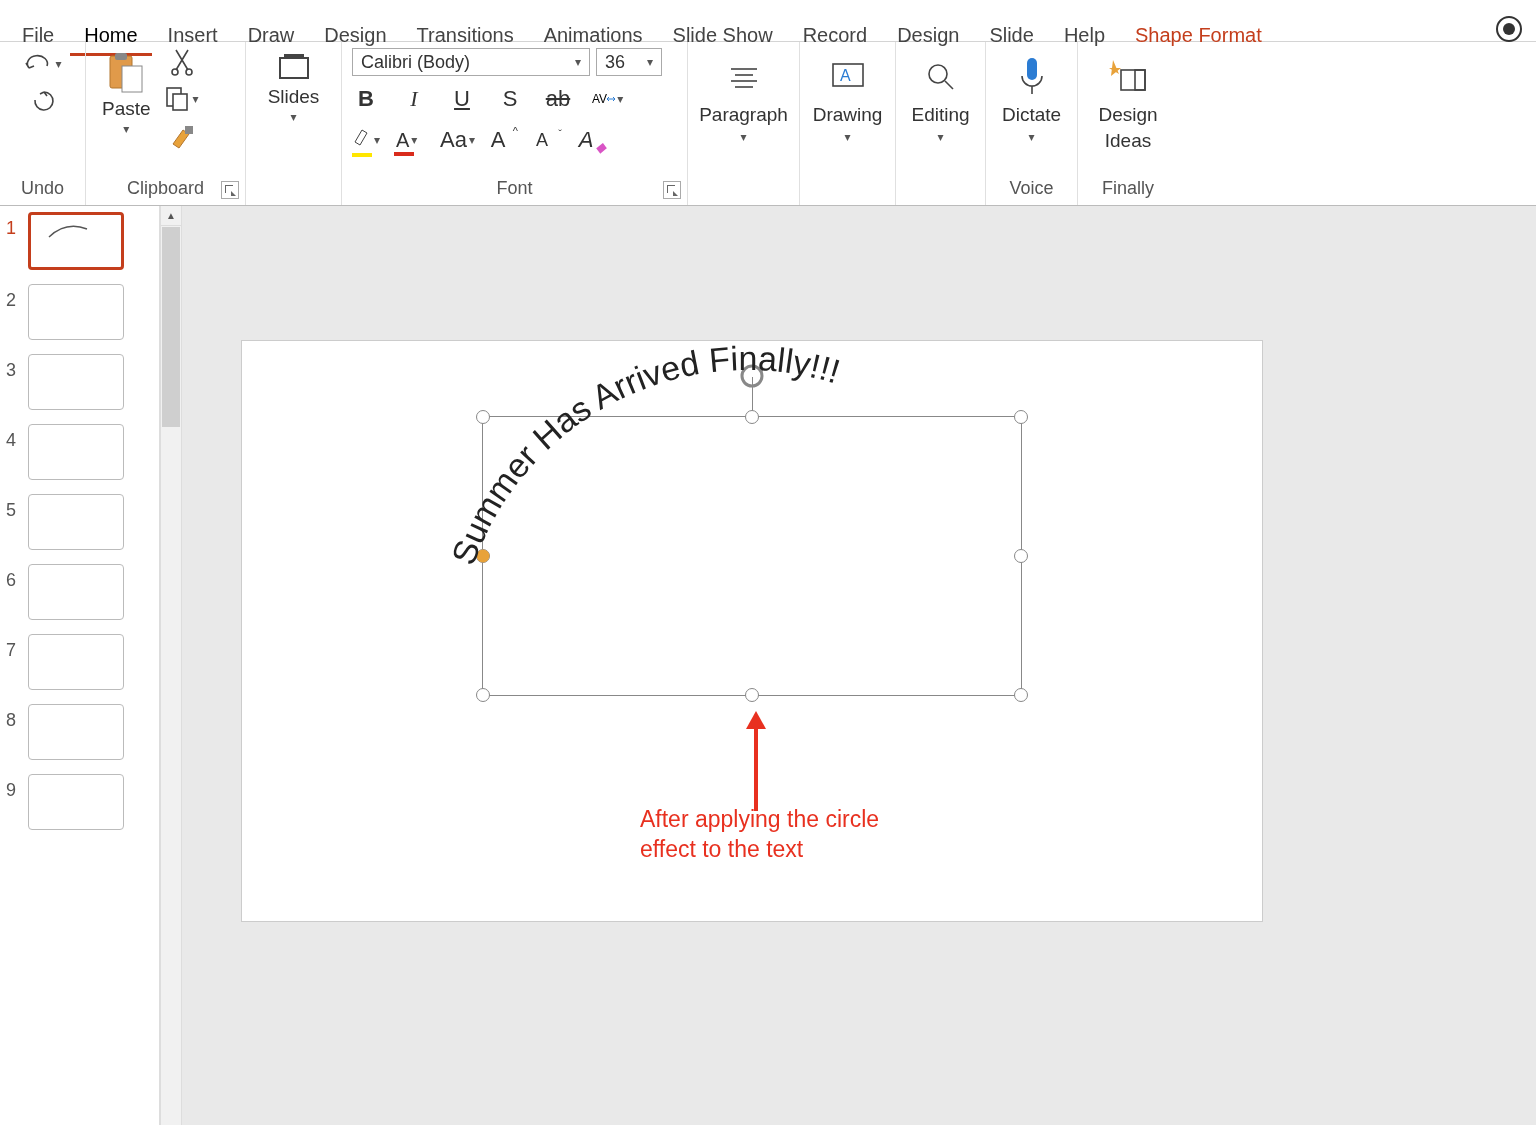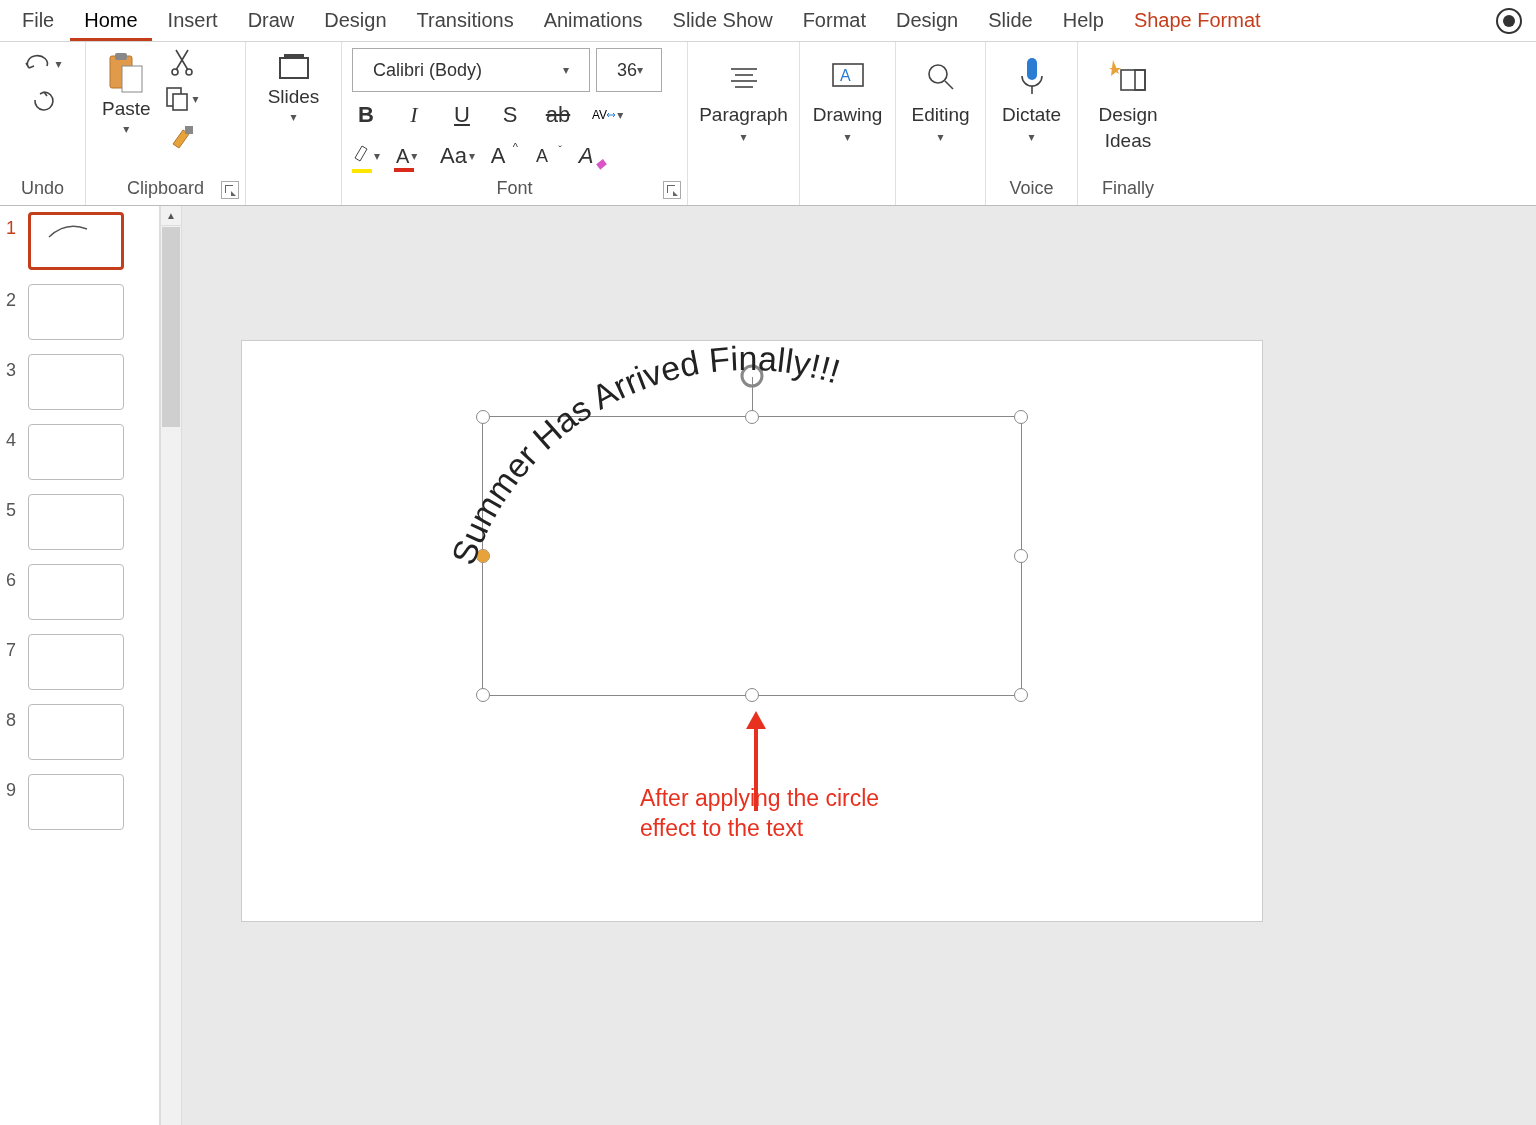--- a/index.html
+++ b/index.html
@@ -1,19 +1,19 @@
 <!DOCTYPE html>
 <html><head>
 <meta charset="utf-8">
 <style>
   * { box-sizing: border-box; margin: 0; padding: 0; font-family: "Segoe UI", Arial, sans-serif; }
   body { background: #fff; width: 1536px; height: 1125px; overflow: hidden; font-size: 14px; color: #333; }
 
   
-  .tabs { display: flex; align-items: center; height: 42px; border-bottom: 1px solid #d4d4d4; padding: 16px 8px; gap: 2px; }
+  .tabs { display: flex; align-items: flex-start; height: 42px; border-bottom: 1px solid #d4d4d4; padding: 16px 8px; gap: 2px; }
   .tab { padding: 8px 14px 6px 14px; font-size: 20px; color: #444; cursor: pointer; border-bottom: 3px solid transparent; }
   .tab.active { color: #000; border-bottom: 3px solid #c43e1c; }
   .tab.contextual { color: #c43e1c; }
   .recording { margin-left: auto; width: 26px; height: 26px; border: 2px solid #333; border-radius: 50%; display:flex; align-items:center; justify-content:center; margin-right:6px; }
   .recording::after { content:""; width: 12px; height:12px; border-radius:50%; background:#333; }
 
   
   .ribbon { display: flex; height: 164px; border-bottom: 1px solid #bbb; background: #fff; }
   .group { border-right: 1px solid #e0e0e0; padding: 6px 10px 2px 10px; display: flex; flex-direction: column; justify-content: space-between; position: relative; }
   .group-label { text-align: center; font-size: 18px; color: #555; padding: 2px 0 4px 0; position:relative; }
@@ -28,21 +28,21 @@
 
   
   .undo-stack { display:flex; flex-direction:column; gap:12px; align-items:center; padding-top:4px;}
   
   
   .clip-stack { display:flex; flex-direction:column; gap:10px; align-items:center;}
   .mini { font-size:20px; cursor:pointer; display:flex; align-items:center; gap:2px;}
 
   
   .font-row1 { display:flex; gap:6px; }
-  .font-select { height:44px; border:1px solid #aaa; font-size:18px; padding:2px 20px; background:#fff; display:flex; align-items:center; justify-content:space-between; }
+  .font-select { height:28px; border:1px solid #aaa; font-size:18px; padding:2px 8px; background:#fff; display:flex; align-items:center; justify-content:space-between; }
   .font-select.name { width:238px; }
   .font-select.size { width:66px; }
   .font-row2 { display:flex; gap:20px; align-items:center; margin-top:10px;}
   .font-row3 { display:flex; gap:16px; align-items:center; margin-top:14px;}
   .fbtn { width:28px; text-align:center; font-size:22px; cursor:pointer; color:#333;}
 
   
   .bigbtn { display:flex; flex-direction:column; align-items:center; gap:4px; padding:6px 14px; cursor:pointer;}
   .bigbtn .icon { height:46px; display:flex; align-items:center; justify-content:center; font-size:34px; }
   .bigbtn .lbl { font-size:19px; }
@@ -80,21 +80,21 @@
 
 <div class="tabs">
   <div class="tab">File</div>
   <div class="tab active">Home</div>
   <div class="tab">Insert</div>
   <div class="tab">Draw</div>
   <div class="tab">Design</div>
   <div class="tab">Transitions</div>
   <div class="tab">Animations</div>
   <div class="tab">Slide Show</div>
-  <div class="tab">Format</div>
+  <div class="tab">Record</div>
   <div class="tab">Design</div>
   <div class="tab">Slide</div>
   <div class="tab">Help</div>
   <div class="tab contextual">Shape Format</div>
   <div class="recording"></div>
 </div>
 
 <div class="ribbon">
 
   <div class="group" style="width:86px;">
@@ -388,20 +388,20 @@
           <text font-family="Calibri, Arial" font-size="34" fill="#222">
             <textPath href="#arc" startOffset="0">Summer Has Arrived Finally!!!</textPath>
           </text>
         </svg>
       </div>
 
       <svg class="arrow-svg" style="left:504px; top:370px;" width="20" height="100">
         <path d="M10 100 L10 16" stroke="#e8301f" stroke-width="4"></path>
         <path d="M10 0 L0 18 L20 18 Z" fill="#e8301f"></path>
       </svg>
-      <div class="annot" style="left:398px; top:443px;">
+      <div class="annot" style="left:398px; top:464px;">
         <div>After applying the circle</div>
         <div>effect to the text</div>
       </div>
 
     </div>
   </div>
 </div>
 
 </body></html>

